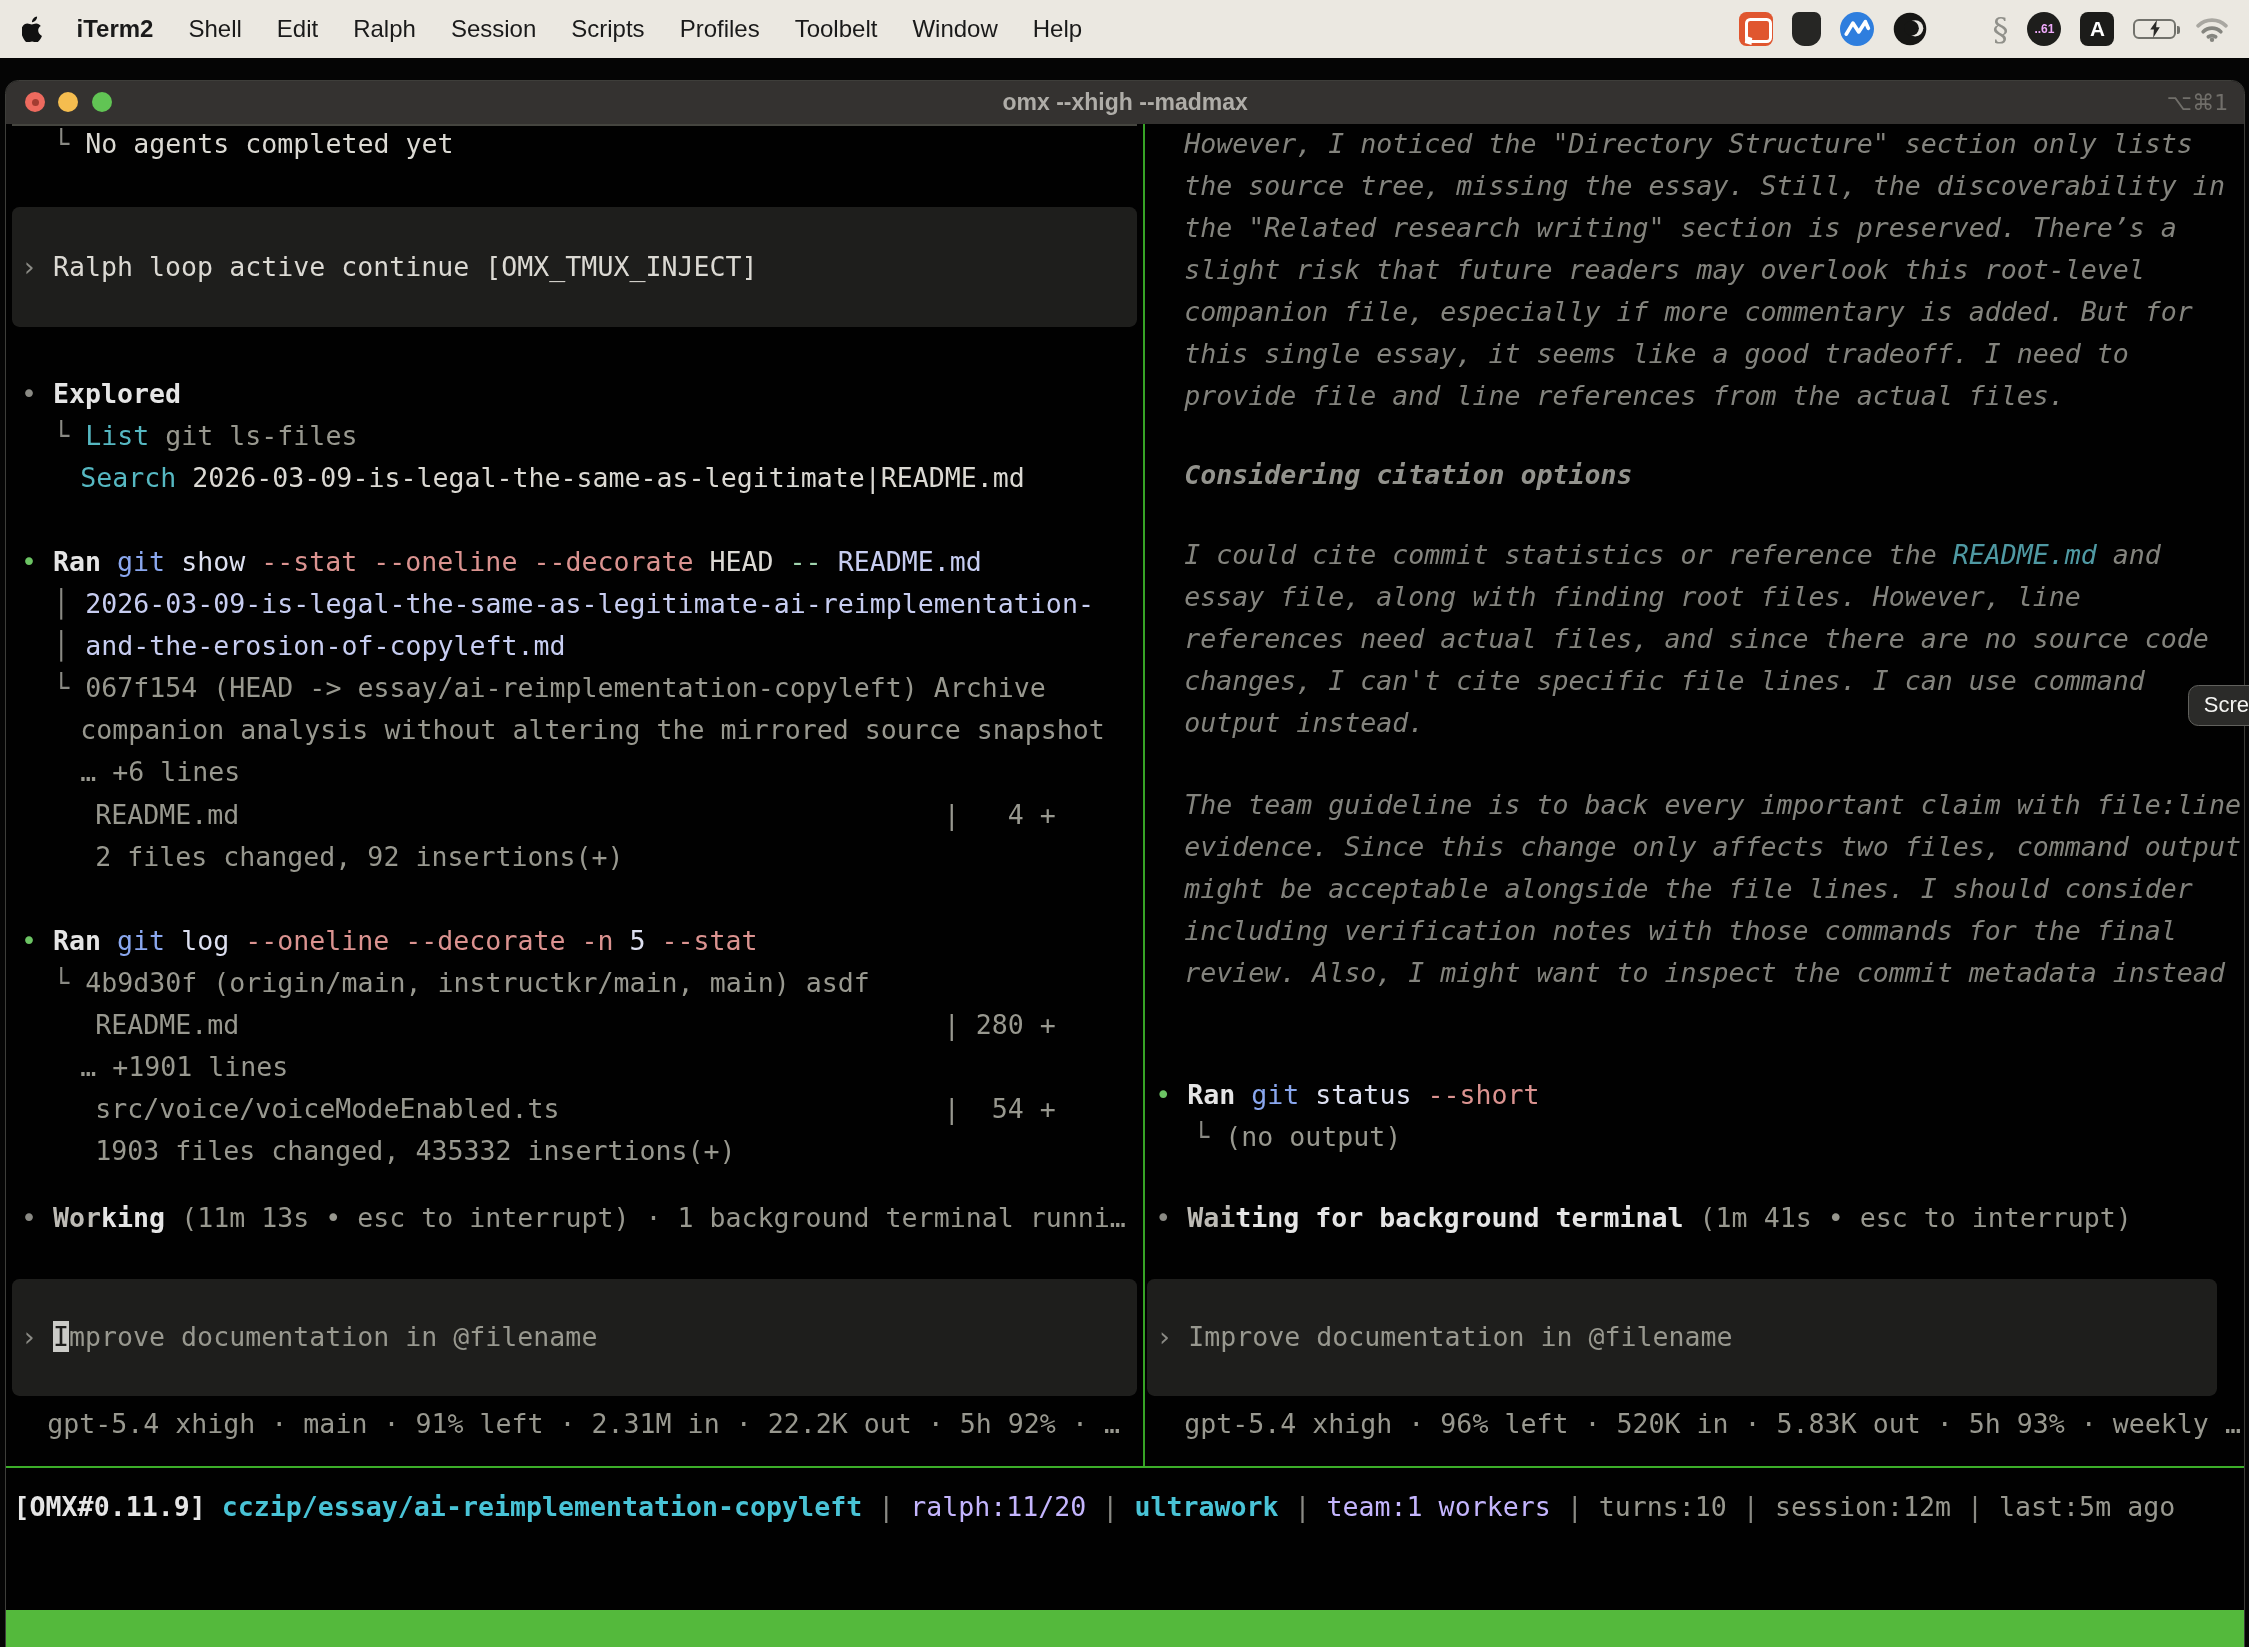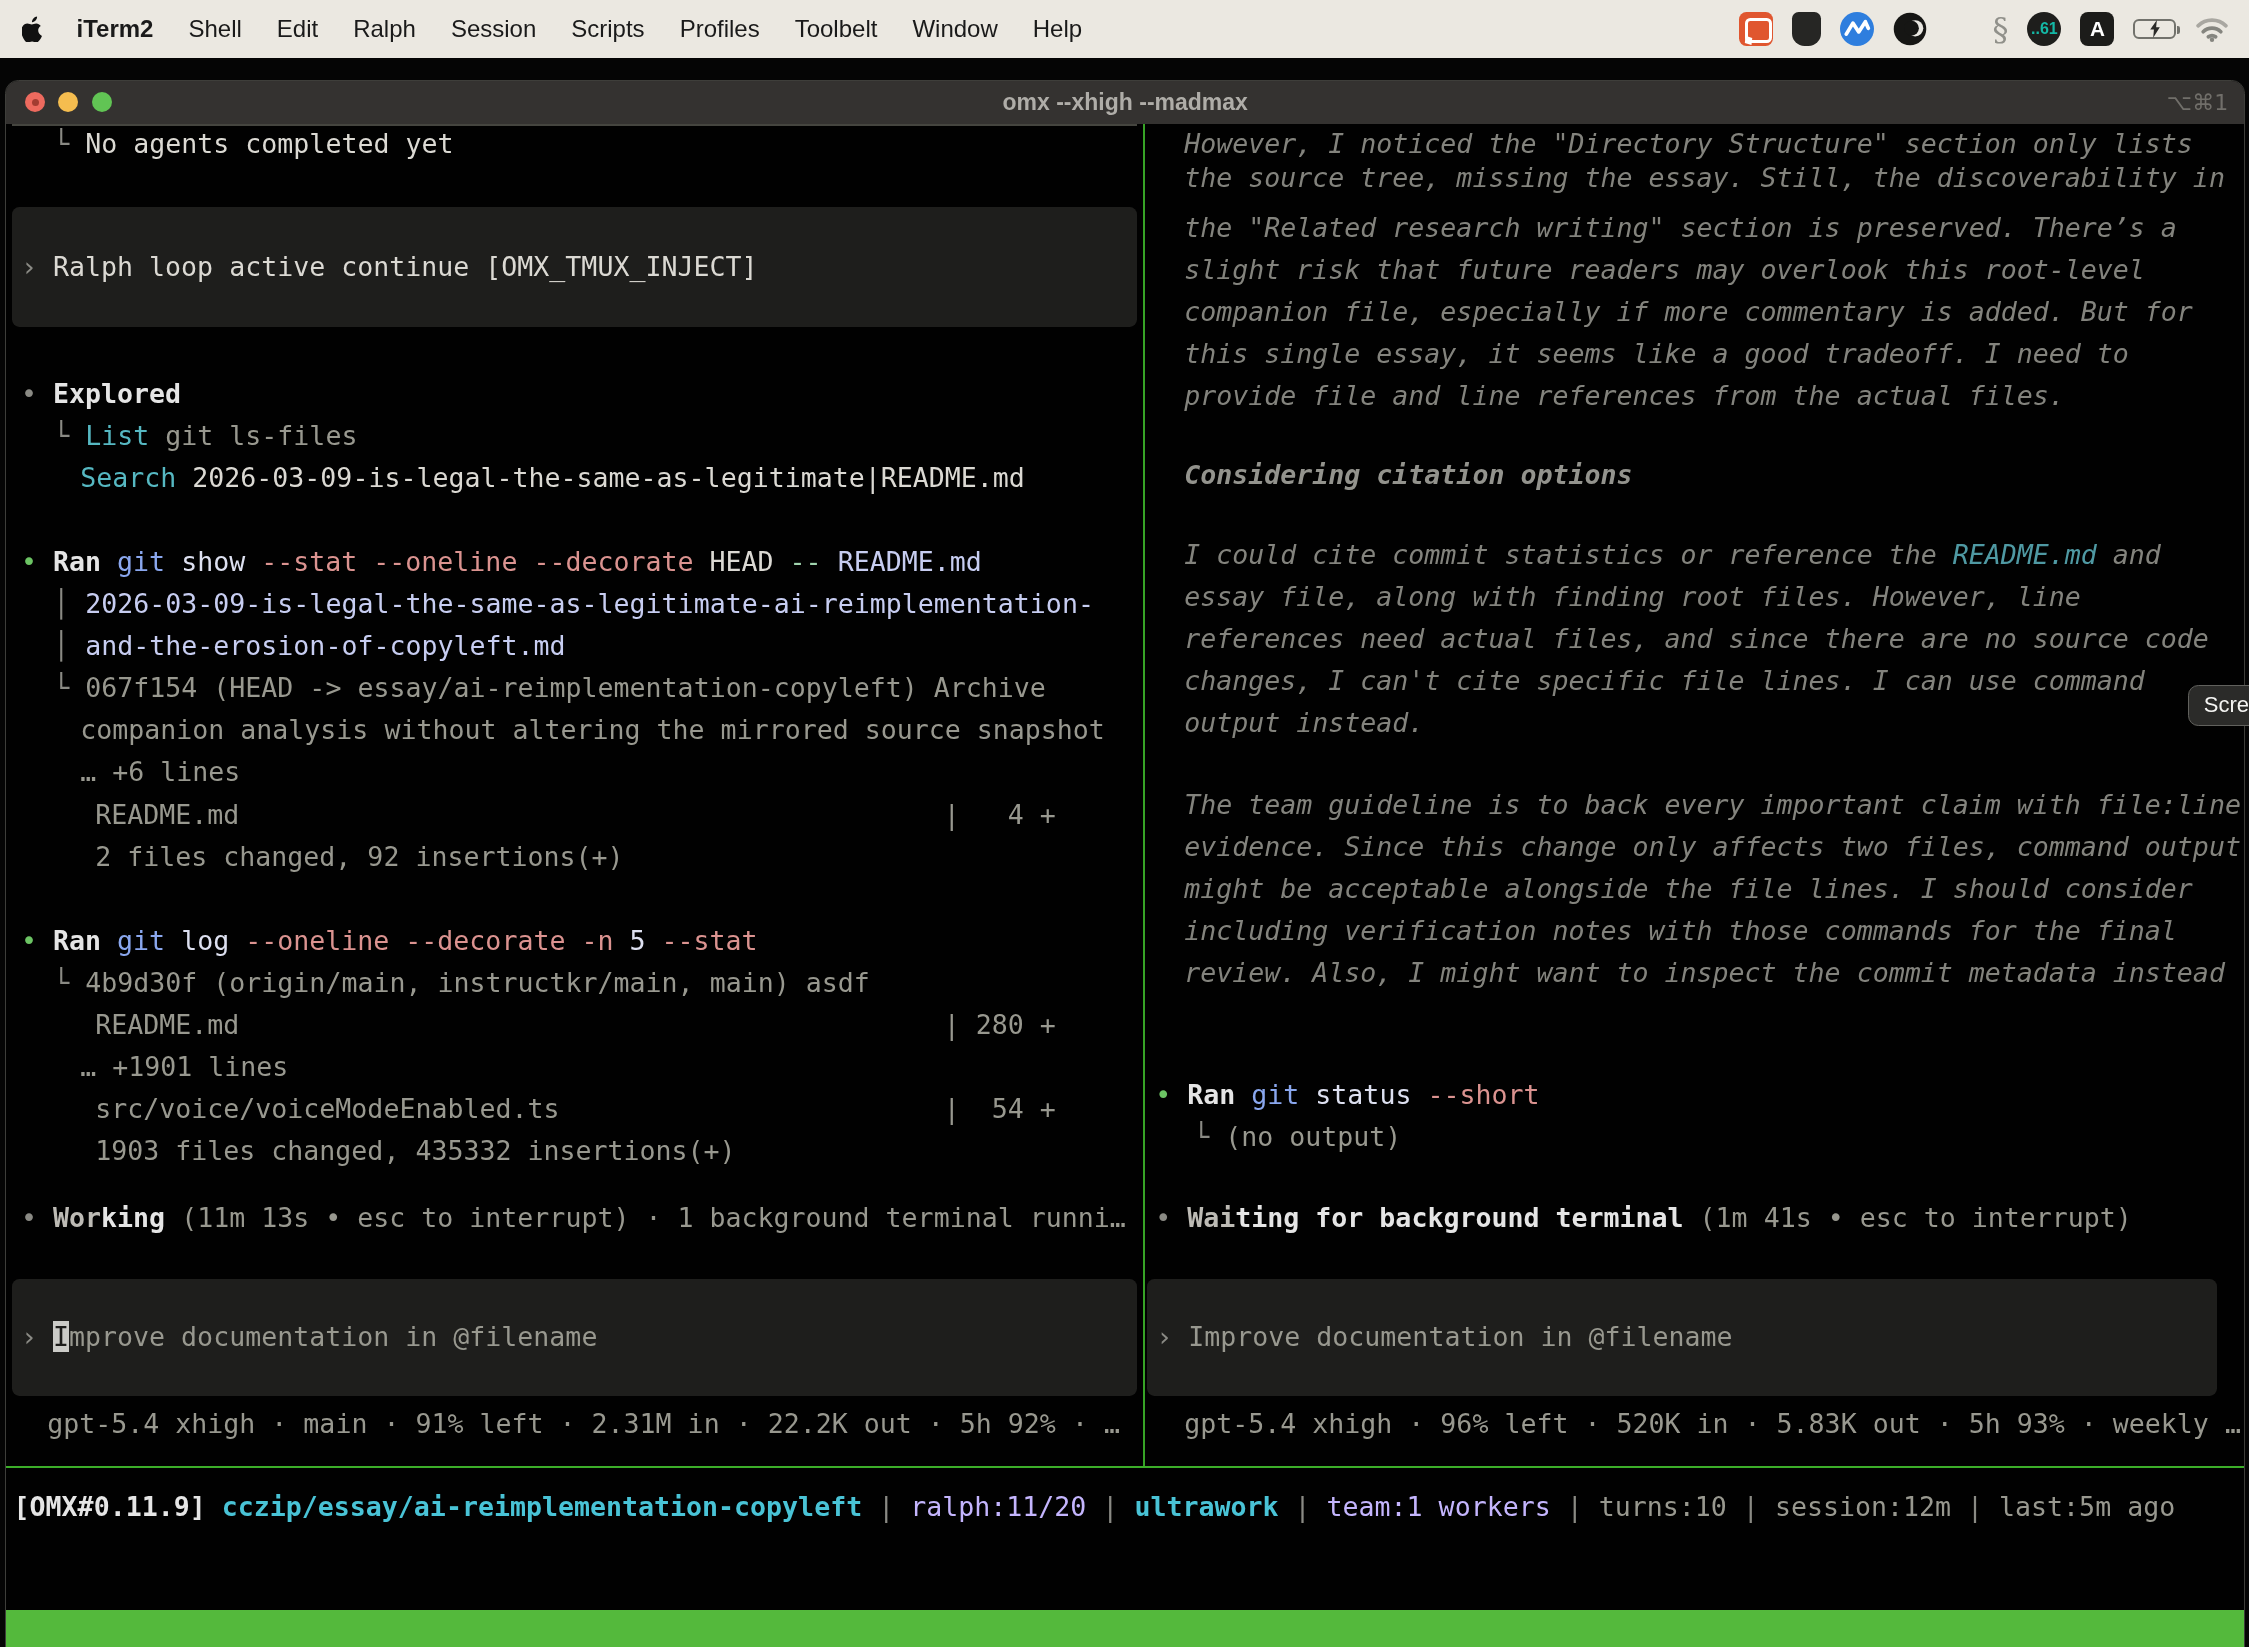--- a/index.html
+++ b/index.html
@@ -20,22 +20,22 @@
   .ic-chat .tail{position:absolute;left:6.6px;bottom:1.5px;width:7.4px;height:7.4px;background:#fff;transform:rotate(18deg) skew(12deg);}
   .ic-shield{width:29.5px;height:34px;background:#262624;border-radius:6.6px 6.6px 12.5px 12.5px;
              display:grid;grid-template-columns:6.6px 6.6px;grid-auto-rows:5.9px;gap:3px;justify-content:center;align-content:center;}
   .ic-shield i{background:#d9d7d1;display:block;}
   .ic-zig{width:34px;height:34px;border-radius:50%;background:#2e7ede;display:flex;align-items:center;justify-content:center;}
   .ic-cres{width:34px;height:34px;}
   .ic-dots{display:grid;grid-template-columns:repeat(3,6.6px);grid-auto-rows:6.6px;gap:3.7px;}
   .ic-dots i{border-radius:50%;display:block;}
   .d1{background:#b3b1ab;} .d2{background:#2c2c2a;}
   .ic-squig{font-family:"DejaVu Serif",serif;font-size:32px;color:#90908a;line-height:34px;}
-  .ic-badge{width:34px;height:34px;border-radius:50%;background:#1e1e1c;color:#14b8a6;
-            display:flex;align-items:center;justify-content:center;font-size:16px;font-weight:700;}
+  .ic-badge{width:34px;height:34px;border-radius:50%;background:#1e1e1c;color:#f0abfc;
+            display:flex;align-items:center;justify-content:center;font-size:12px;font-weight:700;}
   .ic-a{width:34px;height:34px;border-radius:8px;background:#1c1c1a;color:#fff;
         display:flex;align-items:center;justify-content:center;font-size:20.7px;font-weight:700;}
   .ic-batt{position:relative;width:43px;height:20.7px;border:2.2px solid #72726c;border-radius:5.9px;box-sizing:border-box;
            display:flex;align-items:center;justify-content:center;}
   .ic-batt::after{content:"";position:absolute;right:-5.9px;top:5.2px;width:3.7px;height:8px;background:#72726c;border-radius:0 2.2px 2.2px 0;}
 
   
   .window{position:absolute;left:5.2px;top:61px;width:2240px;height:1581px;background:#020202;
           border:0.7px solid #3e3e3a;border-radius:13.3px;overflow:hidden;box-sizing:border-box;margin-top:19px;}
   .titlebar{position:relative;height:43px;background:#343230;display:flex;align-items:center;justify-content:center;}
@@ -189,21 +189,21 @@
       <div class="ln" style="left:47px;top:838px"><span class="sg dim">└ </span><span class="sg gray">4b9d30f (origin/main, instructkr/main, main) asdf</span></div>
       <div class="ln" style="left:89px;top:880px"><span class="sg gray">README.md                                            | 280 +</span></div>
       <div class="ln" style="left:74px;top:922px"><span class="sg gray">… +1901 lines</span></div>
       <div class="ln" style="left:89px;top:964px"><span class="sg gray">src/voice/voiceModeEnabled.ts                        |  54 +</span></div>
       <div class="ln" style="left:89px;top:1006px"><span class="sg gray">1903 files changed, 435332 insertions(+)</span></div>
       <div class="ln" style="left:14.8px;top:1073px"><span class="sg dim">• </span><span class="sg mid bold">Wor</span><span class="sg white bold">king</span><span class="sg gray"> </span><span class="sg gray">(11m 13s • esc to interrupt) · 1 background terminal runni…</span></div>
       <div class="ln" style="left:14.8px;top:1192px"><span class="sg dim">› </span><span class="sg cursor">I</span><span class="sg gray">mprove documentation in @filename</span></div>
       <div class="ln" style="left:41px;top:1279px"><span class="sg gray">gpt-5.4 xhigh · main · 91% left · 2.31M in · 22.2K out · 5h 92% · …</span></div>
 
       <div class="ln" style="left:1178px;top:-1.5px"><span class="sg rgray it">However, I noticed the "Directory Structure" section only lists</span></div>
-      <div class="ln" style="left:1178px;top:33px"><span class="sg rgray it">the source tree, missing the essay. Still, the discoverability in</span></div>
+      <div class="ln" style="left:1178px;top:41px"><span class="sg rgray it">the source tree, missing the essay. Still, the discoverability in</span></div>
       <div class="ln" style="left:1178px;top:83px"><span class="sg rgray it">the "Related research writing" section is preserved. There’s a</span></div>
       <div class="ln" style="left:1178px;top:125px"><span class="sg rgray it">slight risk that future readers may overlook this root-level</span></div>
       <div class="ln" style="left:1178px;top:167px"><span class="sg rgray it">companion file, especially if more commentary is added. But for</span></div>
       <div class="ln" style="left:1178px;top:209px"><span class="sg rgray it">this single essay, it seems like a good tradeoff. I need to</span></div>
       <div class="ln" style="left:1178px;top:251px"><span class="sg rgray it">provide file and line references from the actual files.</span></div>
       <div class="ln" style="left:1178px;top:330px"><span class="sg rhead bold it">Considering citation options</span></div>
       <div class="ln" style="left:1178px;top:410px"><span class="sg rgray it">I could cite commit statistics or reference the </span><span class="sg tealdim it">README.md</span><span class="sg rgray it"> and</span></div>
       <div class="ln" style="left:1178px;top:452px"><span class="sg rgray it">essay file, along with finding root files. However, line</span></div>
       <div class="ln" style="left:1178px;top:494px"><span class="sg rgray it">references need actual files, and since there are no source code</span></div>
       <div class="ln" style="left:1178px;top:536px"><span class="sg rgray it">changes, I can't cite specific file lines. I can use command</span></div>

